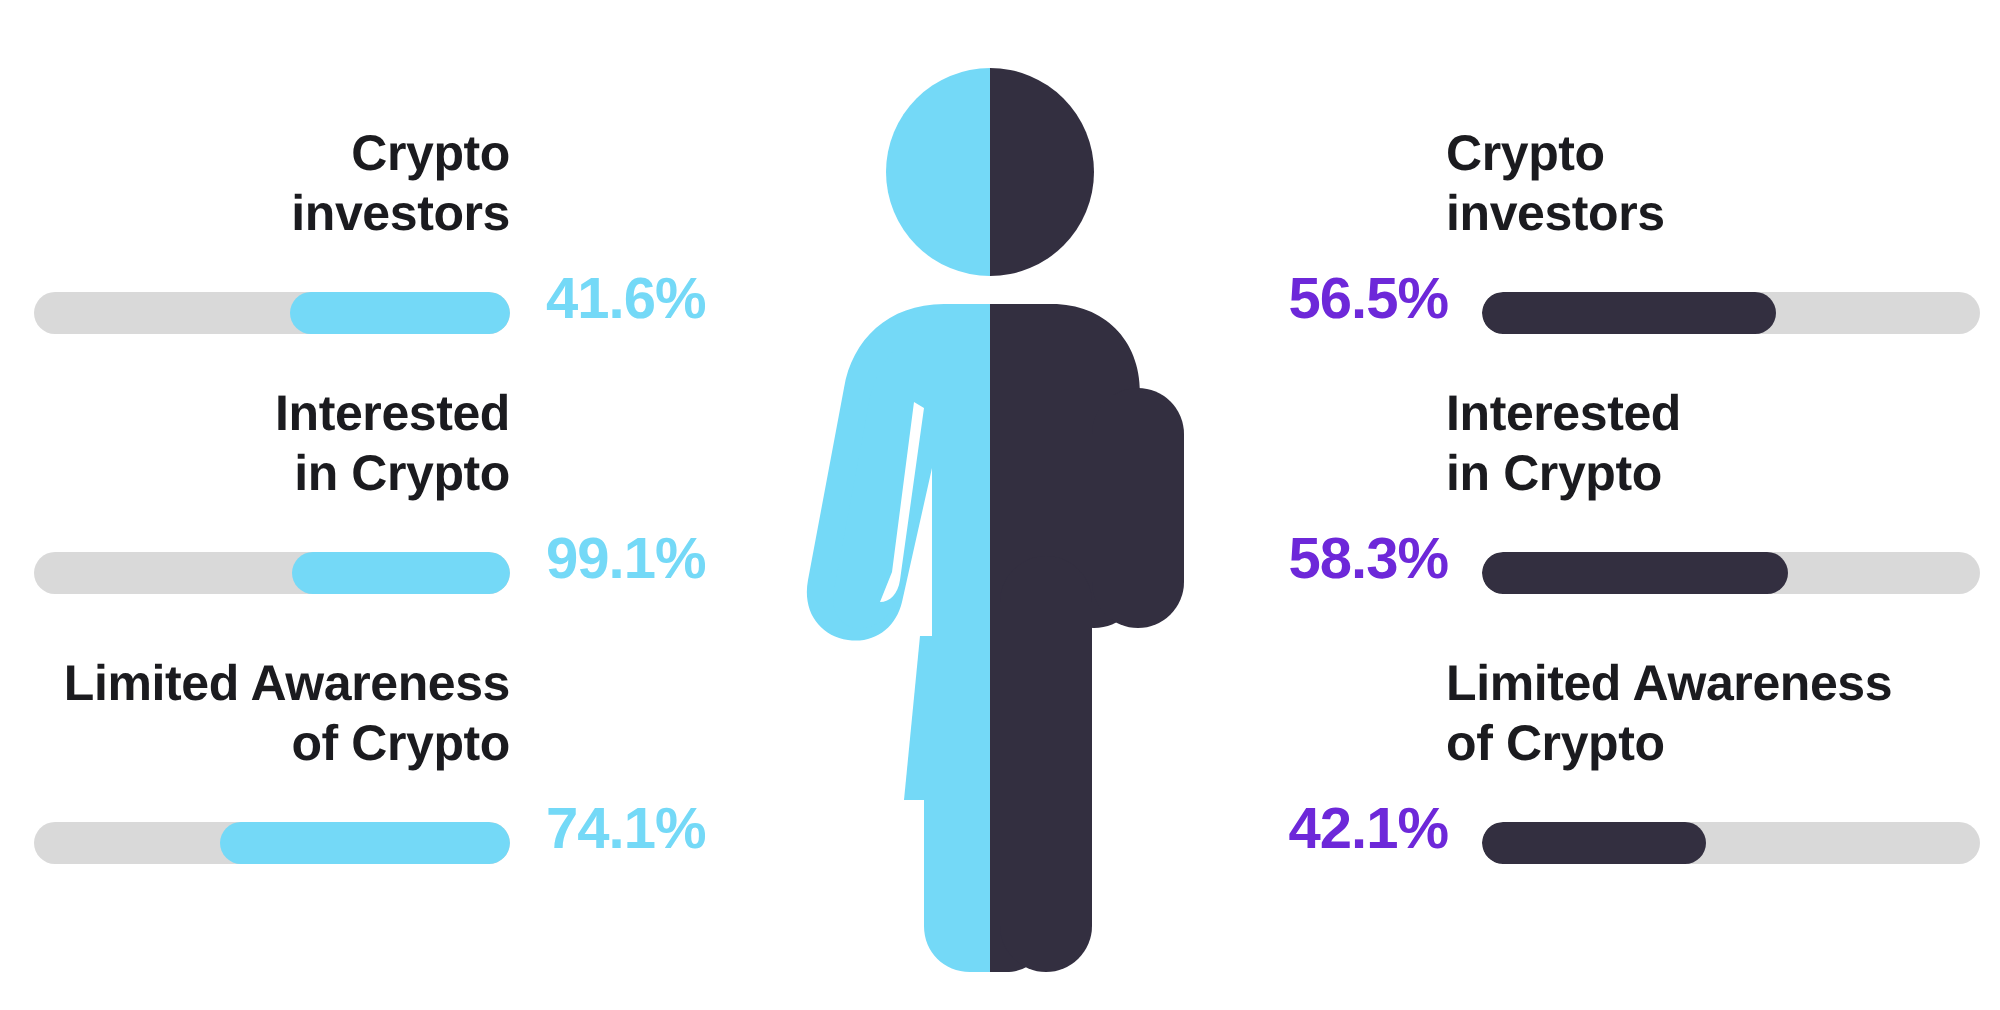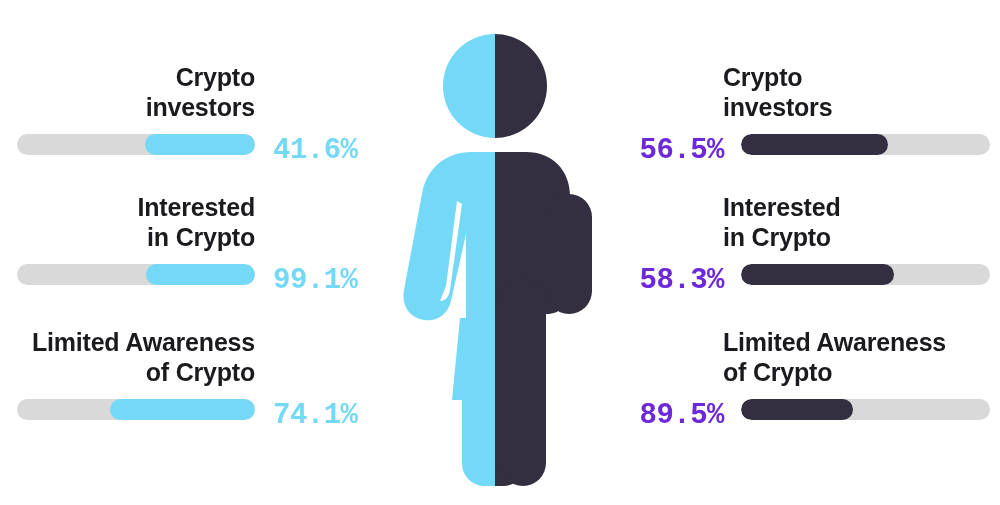--- a/index.html
+++ b/index.html
@@ -29,23 +29,22 @@
     color:#1b1b1f;
     letter-spacing:-0.2px;
     white-space:pre-line;
   }
   .panel-left .label{text-align:right;padding-right:137px;}
   .panel-right .label{text-align:left;padding-left:115px;}
 
   .barline{
     position:absolute;
     display:flex;
-    align-items:flex-start;
+    align-items:flex-end;
     width:100%;
-    font-family:Liberation Mono, monospace;
   }
   .panel-left .barline{top:72px;left:0;}
   .panel-right .barline{top:72px;left:0;}
 
   .track{
     position:relative;
     height:21px;
     border-radius:11px;
     background:#d9d9d9;
     overflow:hidden;
@@ -183,21 +182,21 @@
         <div class="track">
           <div class="fill" style="width: 61.4%;"></div>
         </div>
       </div>
     </div>
 
     <div class="row row-3">
       <div class="label">Limited Awareness
 of Crypto</div>
       <div class="barline">
-        <div class="value">89.5%</div>
+        <div class="value">42.1%</div>
         <div class="track">
           <div class="fill" style="width: 45%;"></div>
         </div>
       </div>
     </div>
 
   </div>
 
 </div>
 

